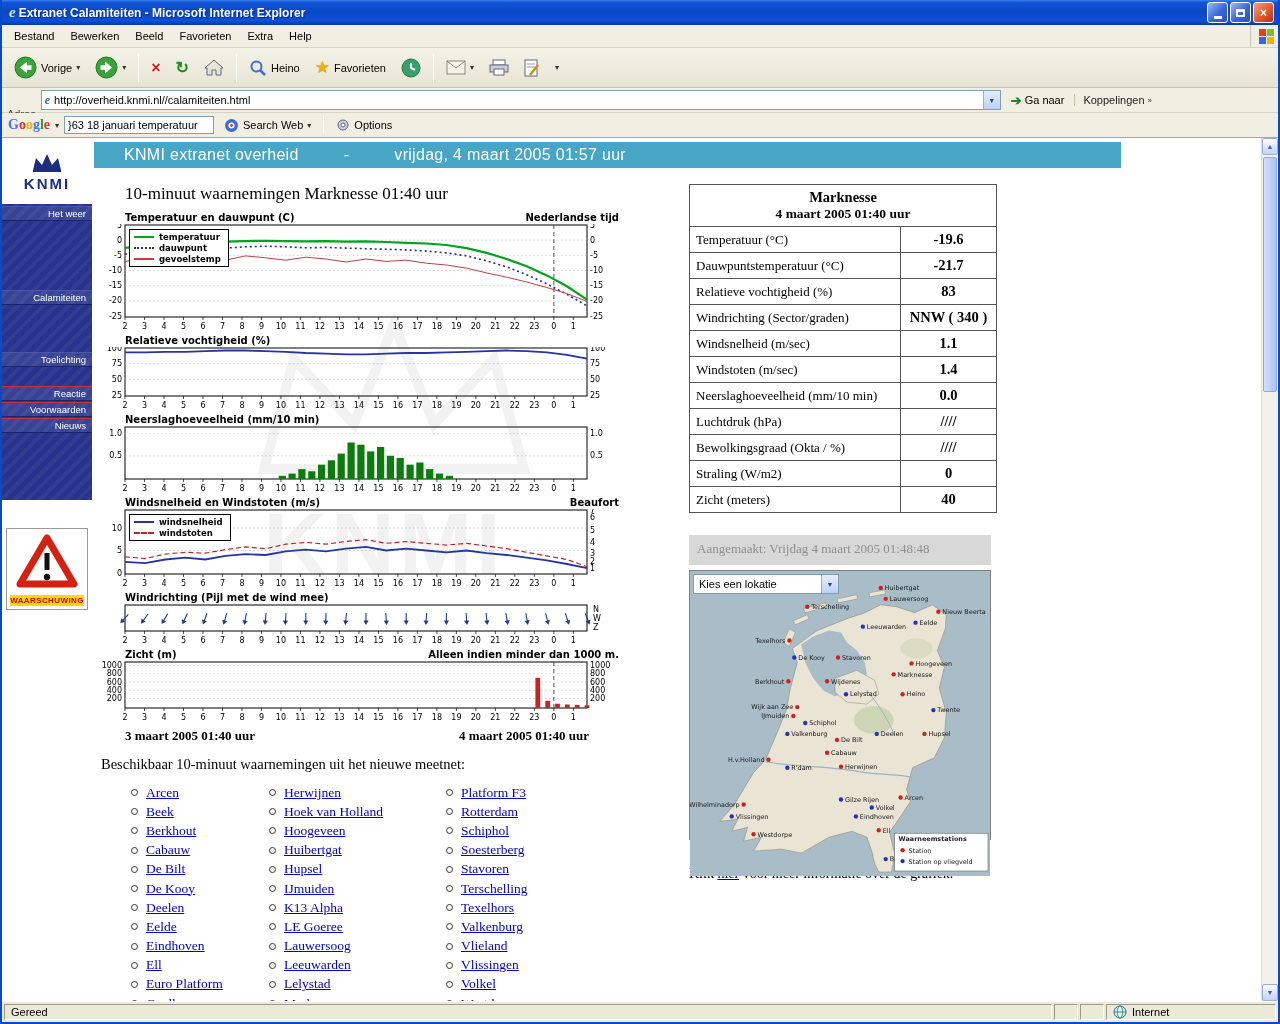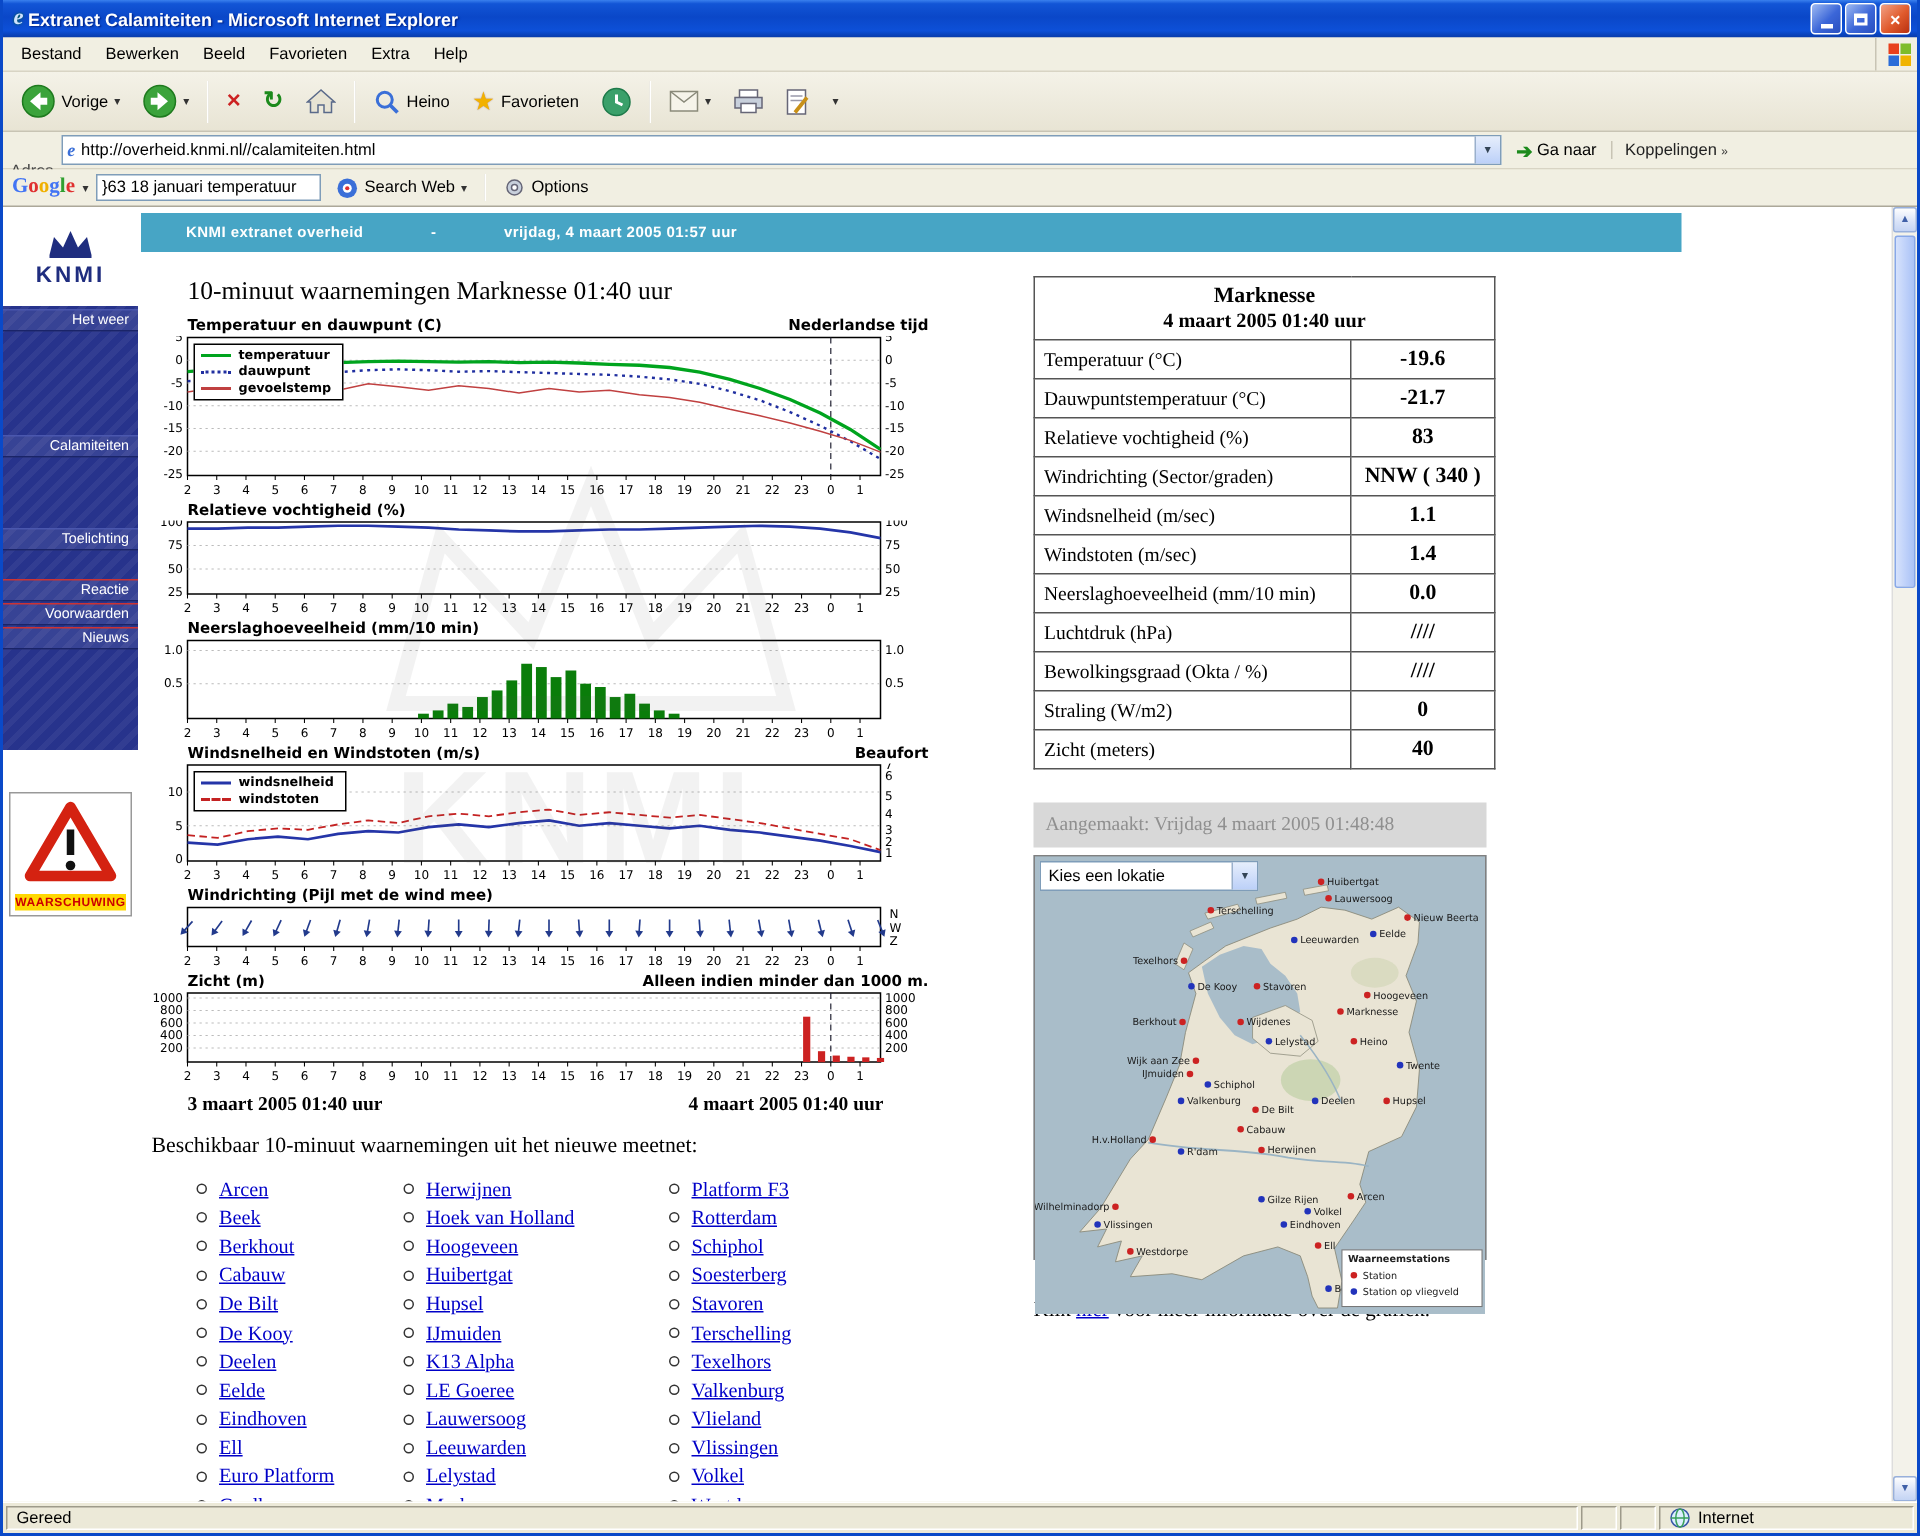--- a/index.html
+++ b/index.html
@@ -51,21 +51,21 @@
 .sidebar{width:90px;flex:0 0 auto;background:#fff;display:flex;flex-direction:column;}
 .knmi-logo{height:66px;display:flex;flex-direction:column;align-items:center;justify-content:center;gap:2px;}
 .knmi-logo-text{font-weight:bold;font-size:15px;letter-spacing:2px;color:#1f2d7f;}
 .side-nav{height:296px;position:relative;background:#27338c;background-image:repeating-linear-gradient(135deg,rgba(255,255,255,.05) 0 4px,transparent 4px 9px);}
 .nav-item{position:absolute;left:0;right:0;height:15px;background:rgba(255,255,255,.08);border-top:1px solid #4a57ae;border-bottom:1px solid #1a2468;color:#fff;font-size:9.5px;line-height:13px;text-align:right;padding-right:6px;cursor:default;}
 .nav-item.red{border-top:1px solid #cc3333;}
 .warning-box{width:82px;margin:28px auto 0;border:1px solid #999;background:#fff;padding:4px 3px 3px;text-align:center;}
 .warn-label{background:#ffd800;color:#c00;font-size:8px;font-weight:bold;letter-spacing:.4px;margin-top:2px;padding:1px 0;}
 
 .page-body{flex:1;background:#fff;padding:4px 0 0 2px;overflow:hidden;position:relative;}
-.knmi-header{height:26px;width:1027px;background:#47a5c5;color:#fff;display:flex;align-items:center;font-size:10px;padding-left:30px;letter-spacing:.3px;font-weight:bold;}
+.knmi-header{height:26px;width:1027px;background:#47a5c5;color:#fff;display:flex;align-items:center;font-size:16px;padding-left:30px;letter-spacing:.3px;}
 .kh-sep{margin:0 45px;}
 .content-cols{display:flex;padding:16px 0 0 5px;position:relative;}
 .charts-col{width:552px;position:relative;}
 .page-title{font-family:"Liberation Serif",serif;font-size:17px;font-weight:normal;margin:0 0 8px 26px;color:#000;}
 
 .chart-block{position:relative;margin-bottom:3px;}
 .chart-head{display:flex;justify-content:space-between;padding:0 32px 1px 26px;font:bold 10px "DejaVu Sans",sans-serif;}
 .chart-svg{display:block;}
 .chart-legend{position:absolute;left:30px;top:17px;background:#fff;border:1px solid #000;padding:2px 7px 2px 4px;display:flex;flex-direction:column;gap:1px;z-index:2;}
 .legend-row{display:flex;align-items:center;gap:5px;font:bold 8.5px "DejaVu Sans",sans-serif;white-space:nowrap;}

